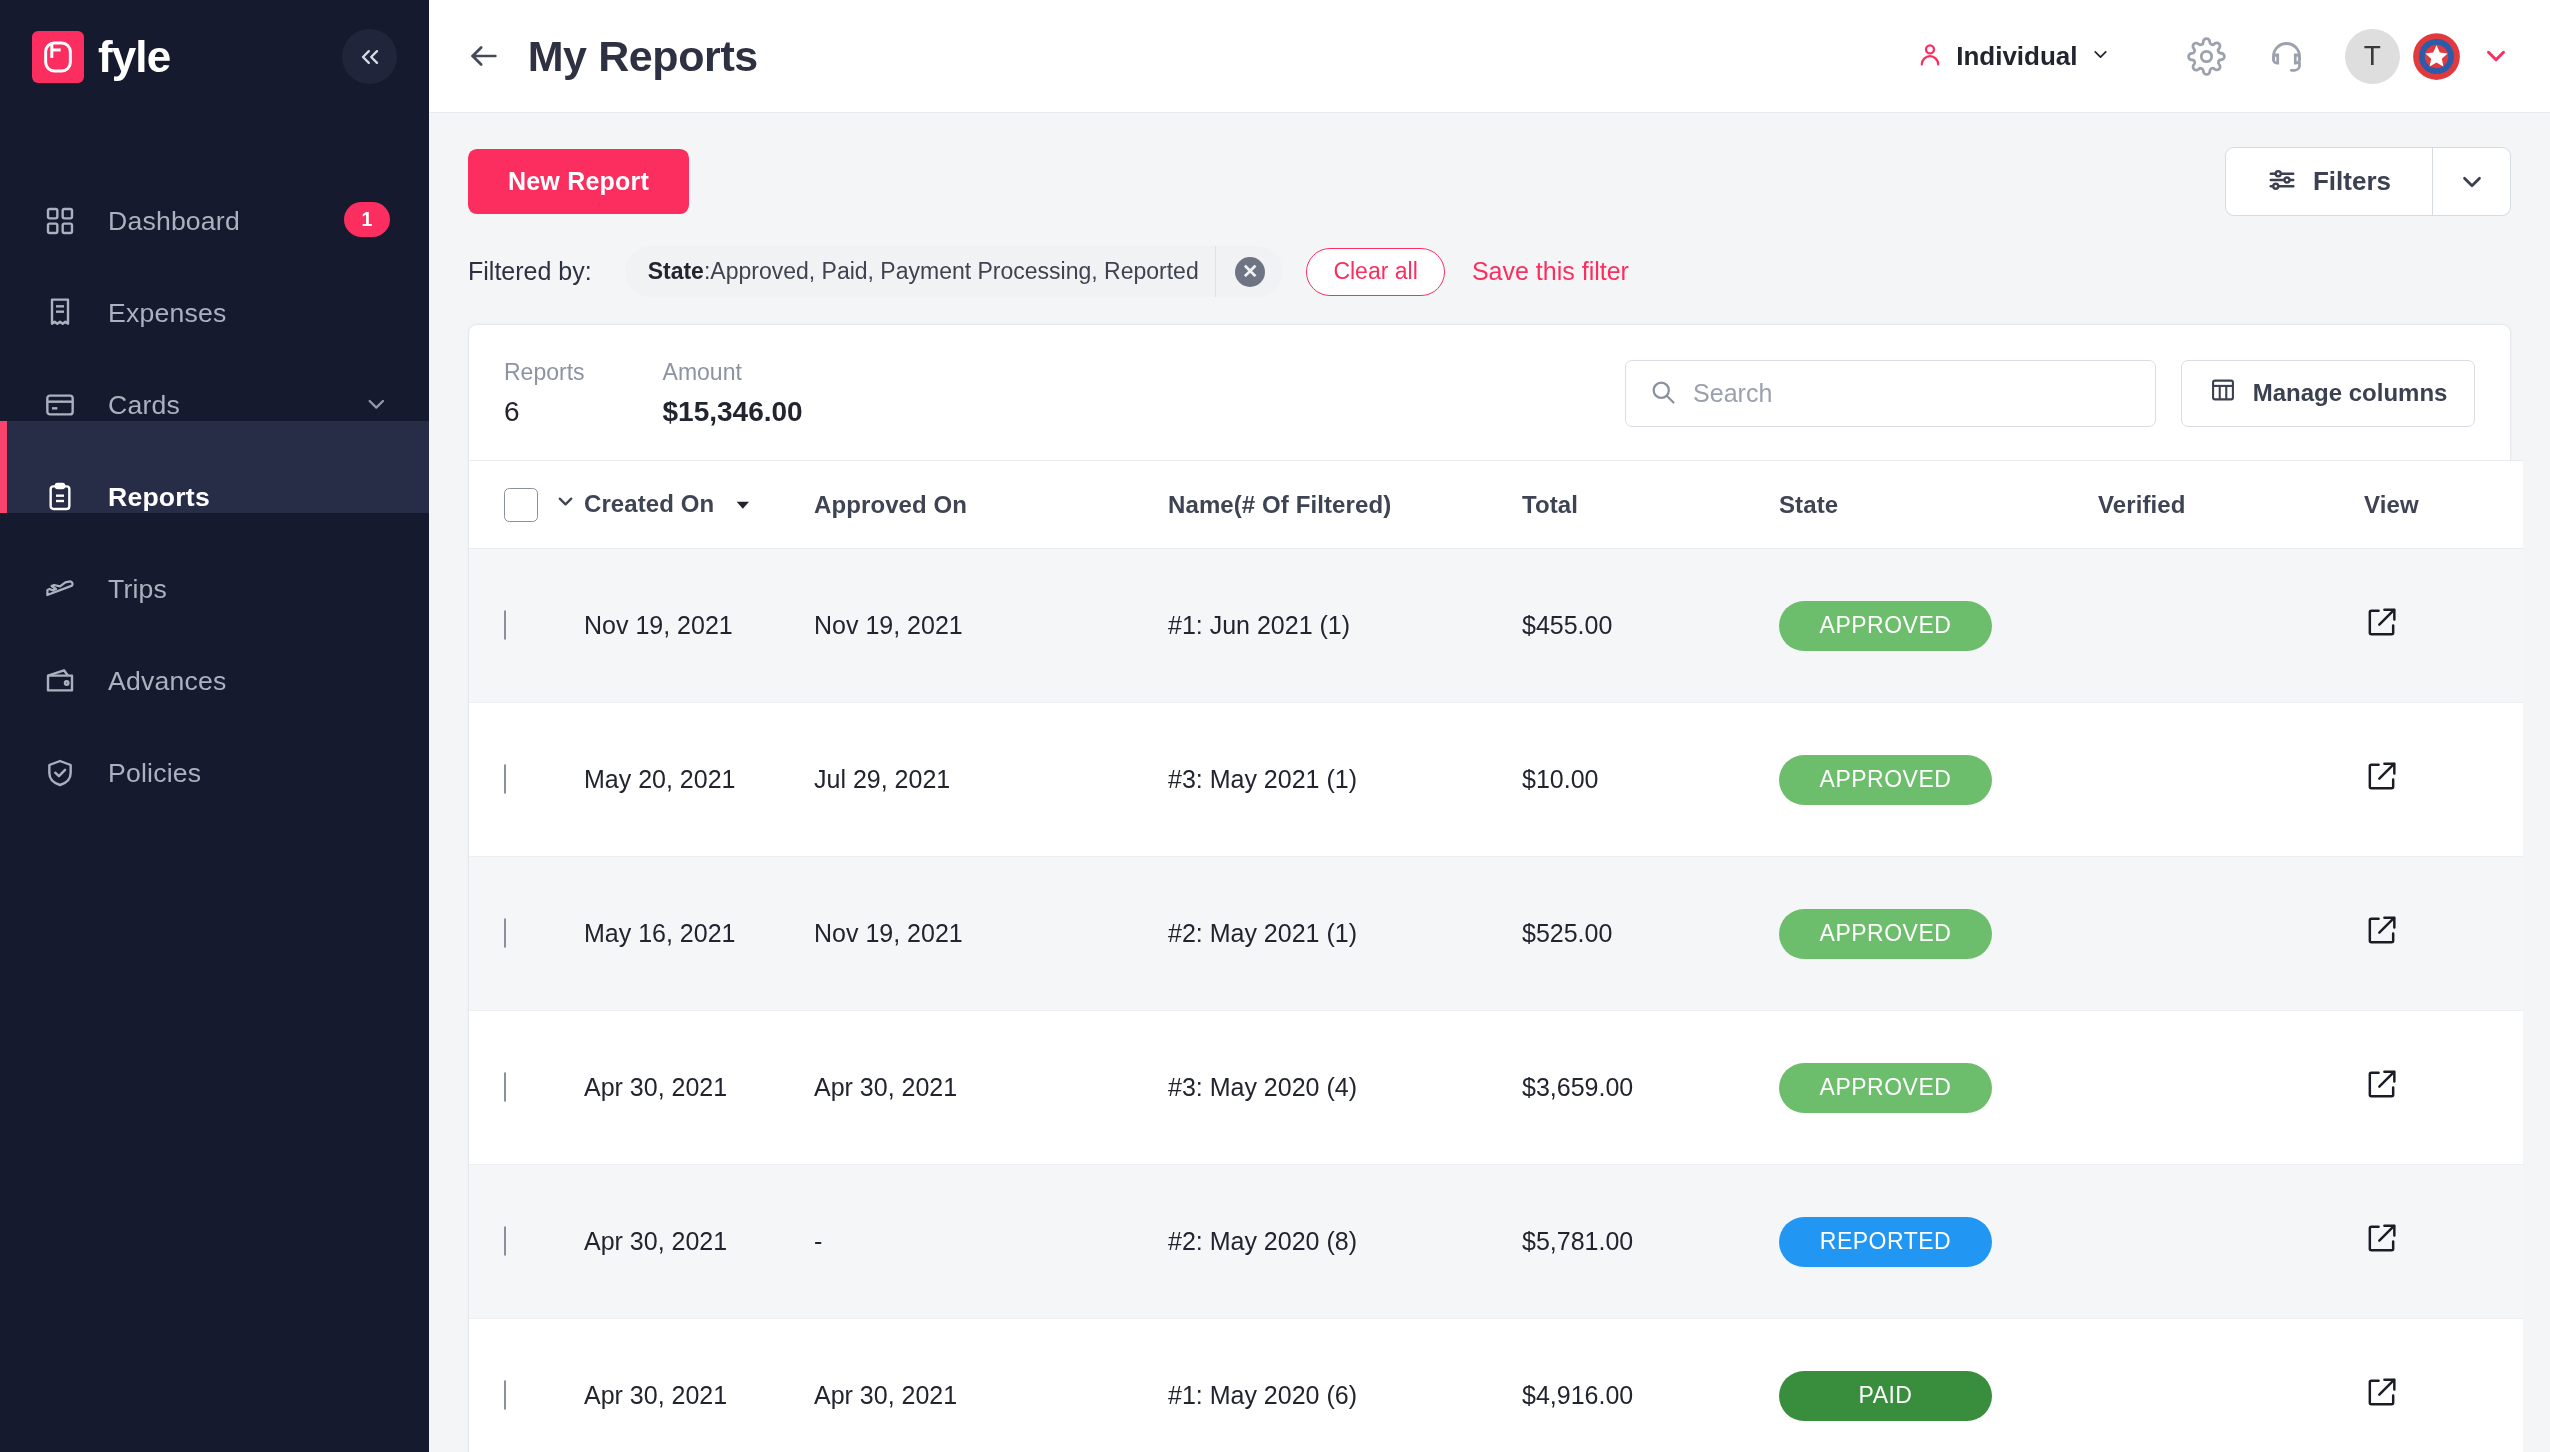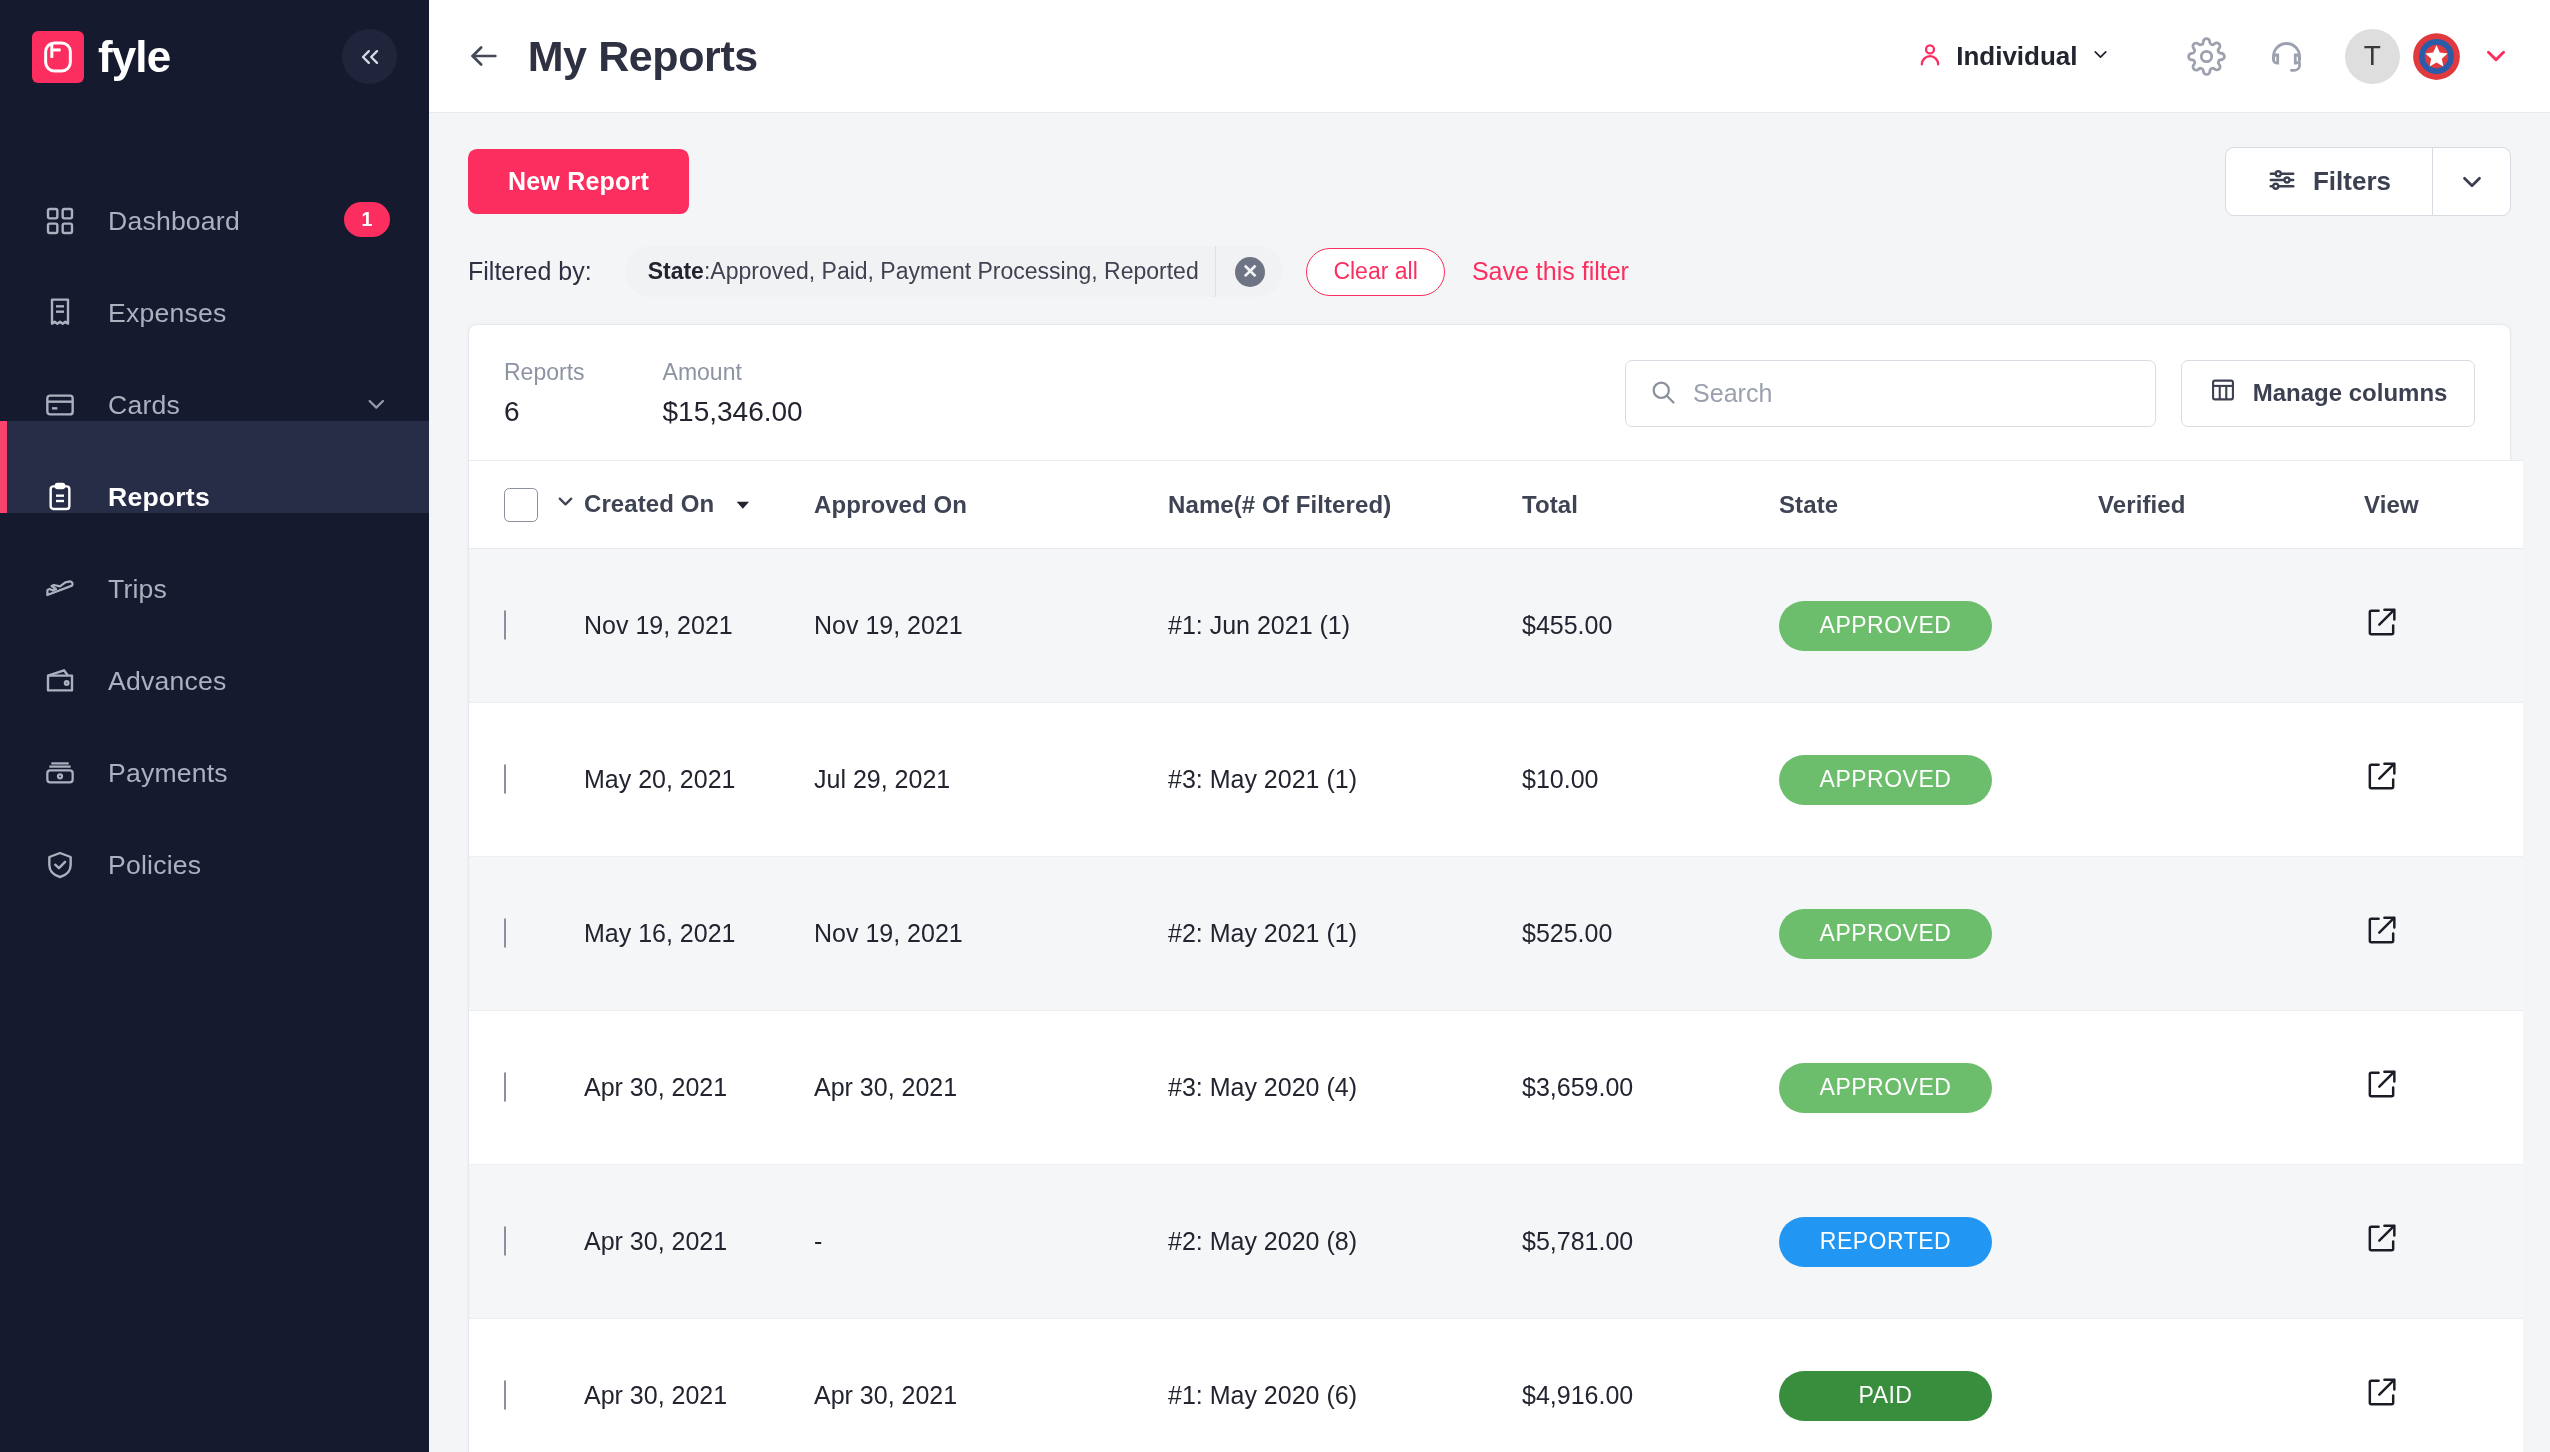--- a/index.html
+++ b/index.html
@@ -113,21 +113,21 @@
 
   
   .card {
     background: #fff; border-radius: 8.9px; border: 0.9px solid #E5E8EC;
     box-shadow: 0 0.9px 2.7px rgba(16,24,40,.05);
   }
   .card-head { display: flex; align-items: center; padding: 34px 35px 32px 35px; }
   .stat { margin-right: 78px; }
   .stat .lbl { font-size: 23px; color: #8C93A3; margin-bottom: 10.6px; }
   .stat .val { font-size: 28px; color: #22242F; font-weight: 400; }
-  .stat.amount .val { font-weight: 400; }
+  .stat.amount .val { font-weight: 700; }
   .search-box {
     margin-left: auto; width: 531px; height: 67px;
     border: 0.9px solid #D9DDE3; border-radius: 7px;
     display: flex; align-items: center; padding: 0 23px; gap: 16px; background: #fff;
   }
   .search-box input {
     border: none; outline: none; font-size: 25px; color: #22242F;
     font-family: inherit; flex: 1; background: transparent;
   }
   .search-box input::placeholder { color: #9AA0AD; }
@@ -267,31 +267,20 @@
         <span class="ic">
           <svg width="32" height="32" viewBox="0 0 24 24" fill="none" stroke="#ACB0BF" stroke-width="1.8" stroke-linejoin="round">
               <path d="M3 8 v11 h18 v-11 z"></path>
               <path d="M3 8 L15 4 l3 4"></path>
               <circle cx="17" cy="13.5" r="1.3"></circle>
             </svg>
         </span>
         <span class="nav-label">Advances</span>
       </div>
 
-      <div class="nav-item">
-        <span class="ic">
-          <svg width="32" height="32" viewBox="0 0 24 24" fill="none" stroke="#ACB0BF" stroke-width="1.7">
-              <rect x="2.5" y="10" width="19" height="9" rx="2.2"></rect>
-              <circle cx="12" cy="14.5" r="1.5"></circle>
-              <line x1="4" y1="7.2" x2="20" y2="7.2"></line>
-              <line x1="5.5" y1="4.8" x2="18.5" y2="4.8"></line>
-            </svg>
-        </span>
-        <span class="nav-label">Payments</span>
-      </div>
 
 
       <div class="nav-item">
         <span class="ic">
           <svg width="32" height="32" viewBox="0 0 24 24" fill="none" stroke="#ACB0BF" stroke-width="1.8" stroke-linejoin="round" stroke-linecap="round">
               <path d="M12 3 L20 6 v6 c0 4.5 -3.4 7.6 -8 9 -4.6 -1.4 -8 -4.5 -8 -9 V6 z"></path>
               <polyline points="8.4 11.8 11.2 14.4 15.8 9.6"></polyline>
             </svg>
         </span>
         <span class="nav-label">Policies</span>

